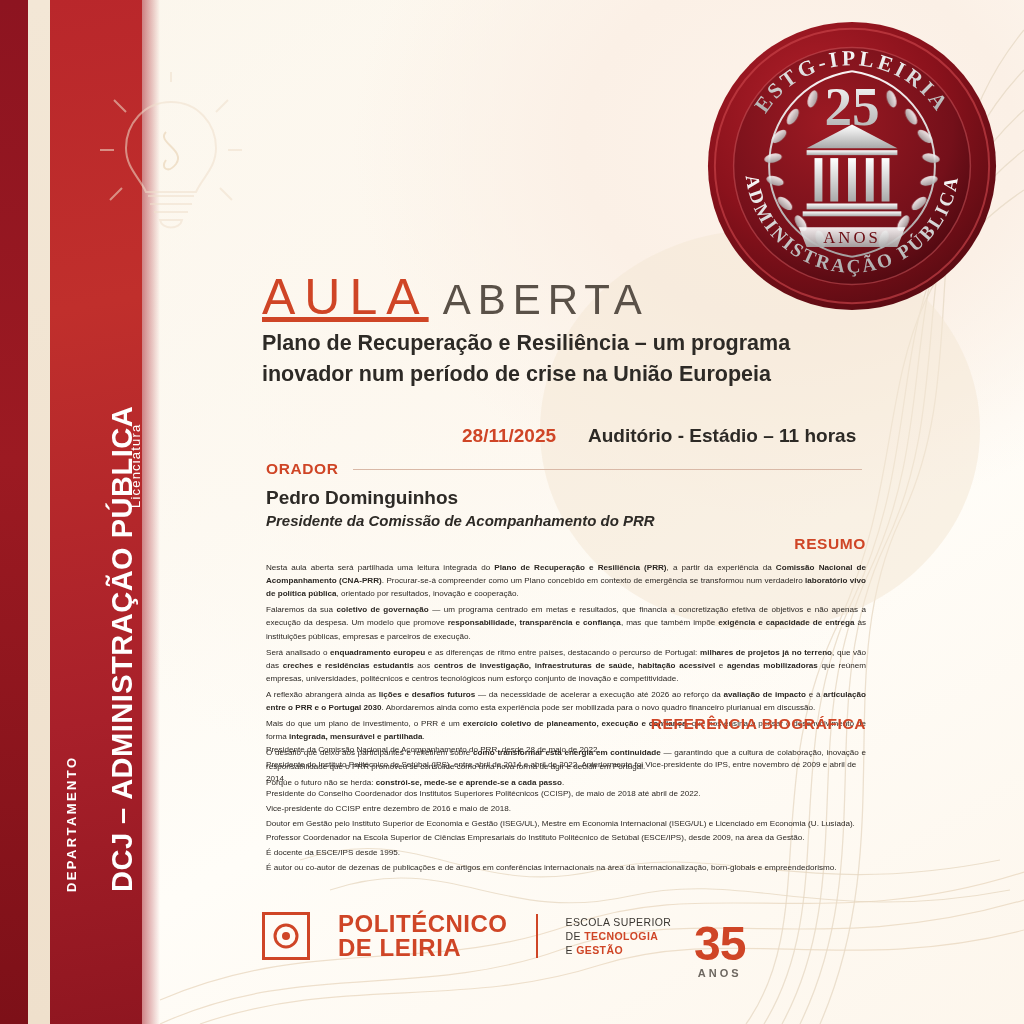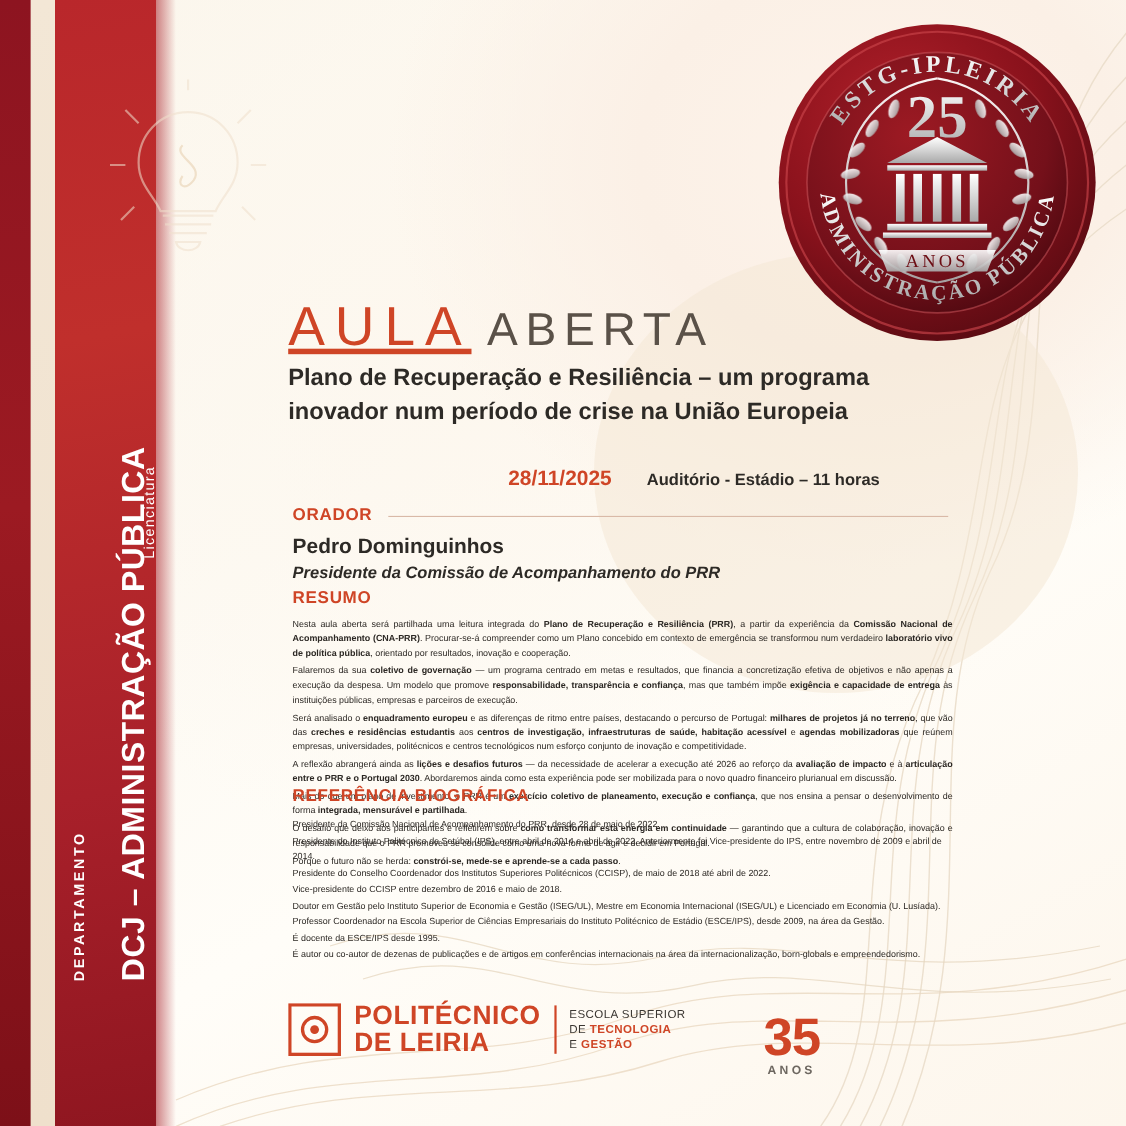--- a/index.html
+++ b/index.html
@@ -95,26 +95,26 @@
   }
 
   #meta-row {
     position: absolute; left: 262px; top: 425px; width: 620px;
     display: flex; align-items: center;
   }
   #meta-date {
     color: #cf4526; font-weight: 700; font-size: 19px; margin-left: 200px;
   }
   #meta-place {
-    color: #2d2a26; font-weight: 700; font-size: 15px; margin-left: 32px;
+    color: #2d2a26; font-weight: 700; font-size: 19px; margin-left: 32px;
   }
 
   .sec-head {
     color: #cf4526; font-weight: 700; font-size: 15.5px; letter-spacing: .6px;
-    display: flex; align-items: center; gap: 14px;
+    display: flex; align-items: center; gap: 14px; justify-content: flex-end;
   }
   .sec-head .rule { flex: 1; height: 1px; background: #d9b9a7; }
 
   #orador-block { position: absolute; left: 266px; top: 460px; width: 596px; }
   #orador-name {
     margin-top: 9px; font-size: 19px; font-weight: 700; color: #2d2a26;
   }
   #orador-role {
     margin-top: 3px; font-size: 15px; font-style: italic; font-weight: 700; color: #2d2a26;
   }
@@ -129,21 +129,21 @@
 
   #ref-block { position: absolute; left: 266px; top: 715px; width: 600px; }
   #ref-body {
     margin-top: 10px;
     font-size: 8.1px; line-height: 1.72; color: #2b2723;
   }
   #ref-body p { margin-bottom: 1px; }
 
   
   #footer { position: absolute; left: 262px; bottom: 42px; width: 700px; height: 70px; }
-  #ipl-logo { position: absolute; left: 0; top: 0; display: flex; align-items: center; gap: 12px; }
+  #ipl-logo { position: absolute; left: 0; top: 0; display: flex; align-items: center; gap: 28px; }
   #ipl-mark { width: 48px; height: 48px; }
   #ipl-words { line-height: 1.0; }
   #ipl-name1 { font-size: 24px; font-weight: 700; color: #cf4526; letter-spacing: .5px; }
   #ipl-name2 { font-size: 24px; font-weight: 700; color: #cf4526; letter-spacing: .5px; }
   #ipl-bar { width: 2px; background: #cf4526; height: 44px; }
   #esc-words { font-size: 10.5px; color: #3a3631; line-height: 1.35; letter-spacing: .4px; }
   #esc-words b { color: #cf4526; font-weight: 700; }
   #anniv { position: absolute; left: 432px; top: 4px; text-align: center; }
   #anniv-num { font-size: 48px; font-weight: 700; color: #cf4526; letter-spacing: -1px; }
   #anniv-txt { font-size: 11px; font-weight: 700; color: #6d6760; letter-spacing: 3px; margin-top: -4px; }
@@ -311,21 +311,21 @@
   <div id="ref-block">
     <div class="sec-head">
       <span>REFERÊNCIA BIOGRÁFICA</span>
     </div>
     <div id="ref-body">
         <p>Presidente da Comissão Nacional de Acompanhamento do PRR, desde 28 de maio de 2022.</p>
         <p>Presidente do Instituto Politécnico de Setúbal (IPS), entre abril de 2014 e abril de 2022. Anteriormente foi Vice-presidente do IPS, entre novembro de 2009 e abril de 2014.</p>
         <p>Presidente do Conselho Coordenador dos Institutos Superiores Politécnicos (CCISP), de maio de 2018 até abril de 2022.</p>
         <p>Vice-presidente do CCISP entre dezembro de 2016 e maio de 2018.</p>
         <p>Doutor em Gestão pelo Instituto Superior de Economia e Gestão (ISEG/UL), Mestre em Economia Internacional (ISEG/UL) e Licenciado em Economia (U. Lusíada).</p>
-        <p>Professor Coordenador na Escola Superior de Ciências Empresariais do Instituto Politécnico de Estádio (ESCE/IPS), desde 2009, na área da Gestão.</p>
+        <p>Professor Coordenador na Escola Superior de Ciências Empresariais do Instituto Politécnico de Setúbal (ESCE/IPS), desde 2009, na área da Gestão.</p>
         <p>É docente da ESCE/IPS desde 1995.</p>
         <p>É autor ou co-autor de dezenas de publicações e de artigos em conferências internacionais na área da internacionalização, born-globals e empreendedorismo.</p>
       </div>
   </div>
 
   <div id="footer">
     <div id="ipl-logo">
       <svg id="ipl-mark" viewBox="0 0 48 48">
         <rect x="1.5" y="1.5" width="45" height="45" fill="none" stroke="#cf4526" stroke-width="3"></rect>
         <circle cx="24" cy="24" r="11" fill="none" stroke="#cf4526" stroke-width="3"></circle>

